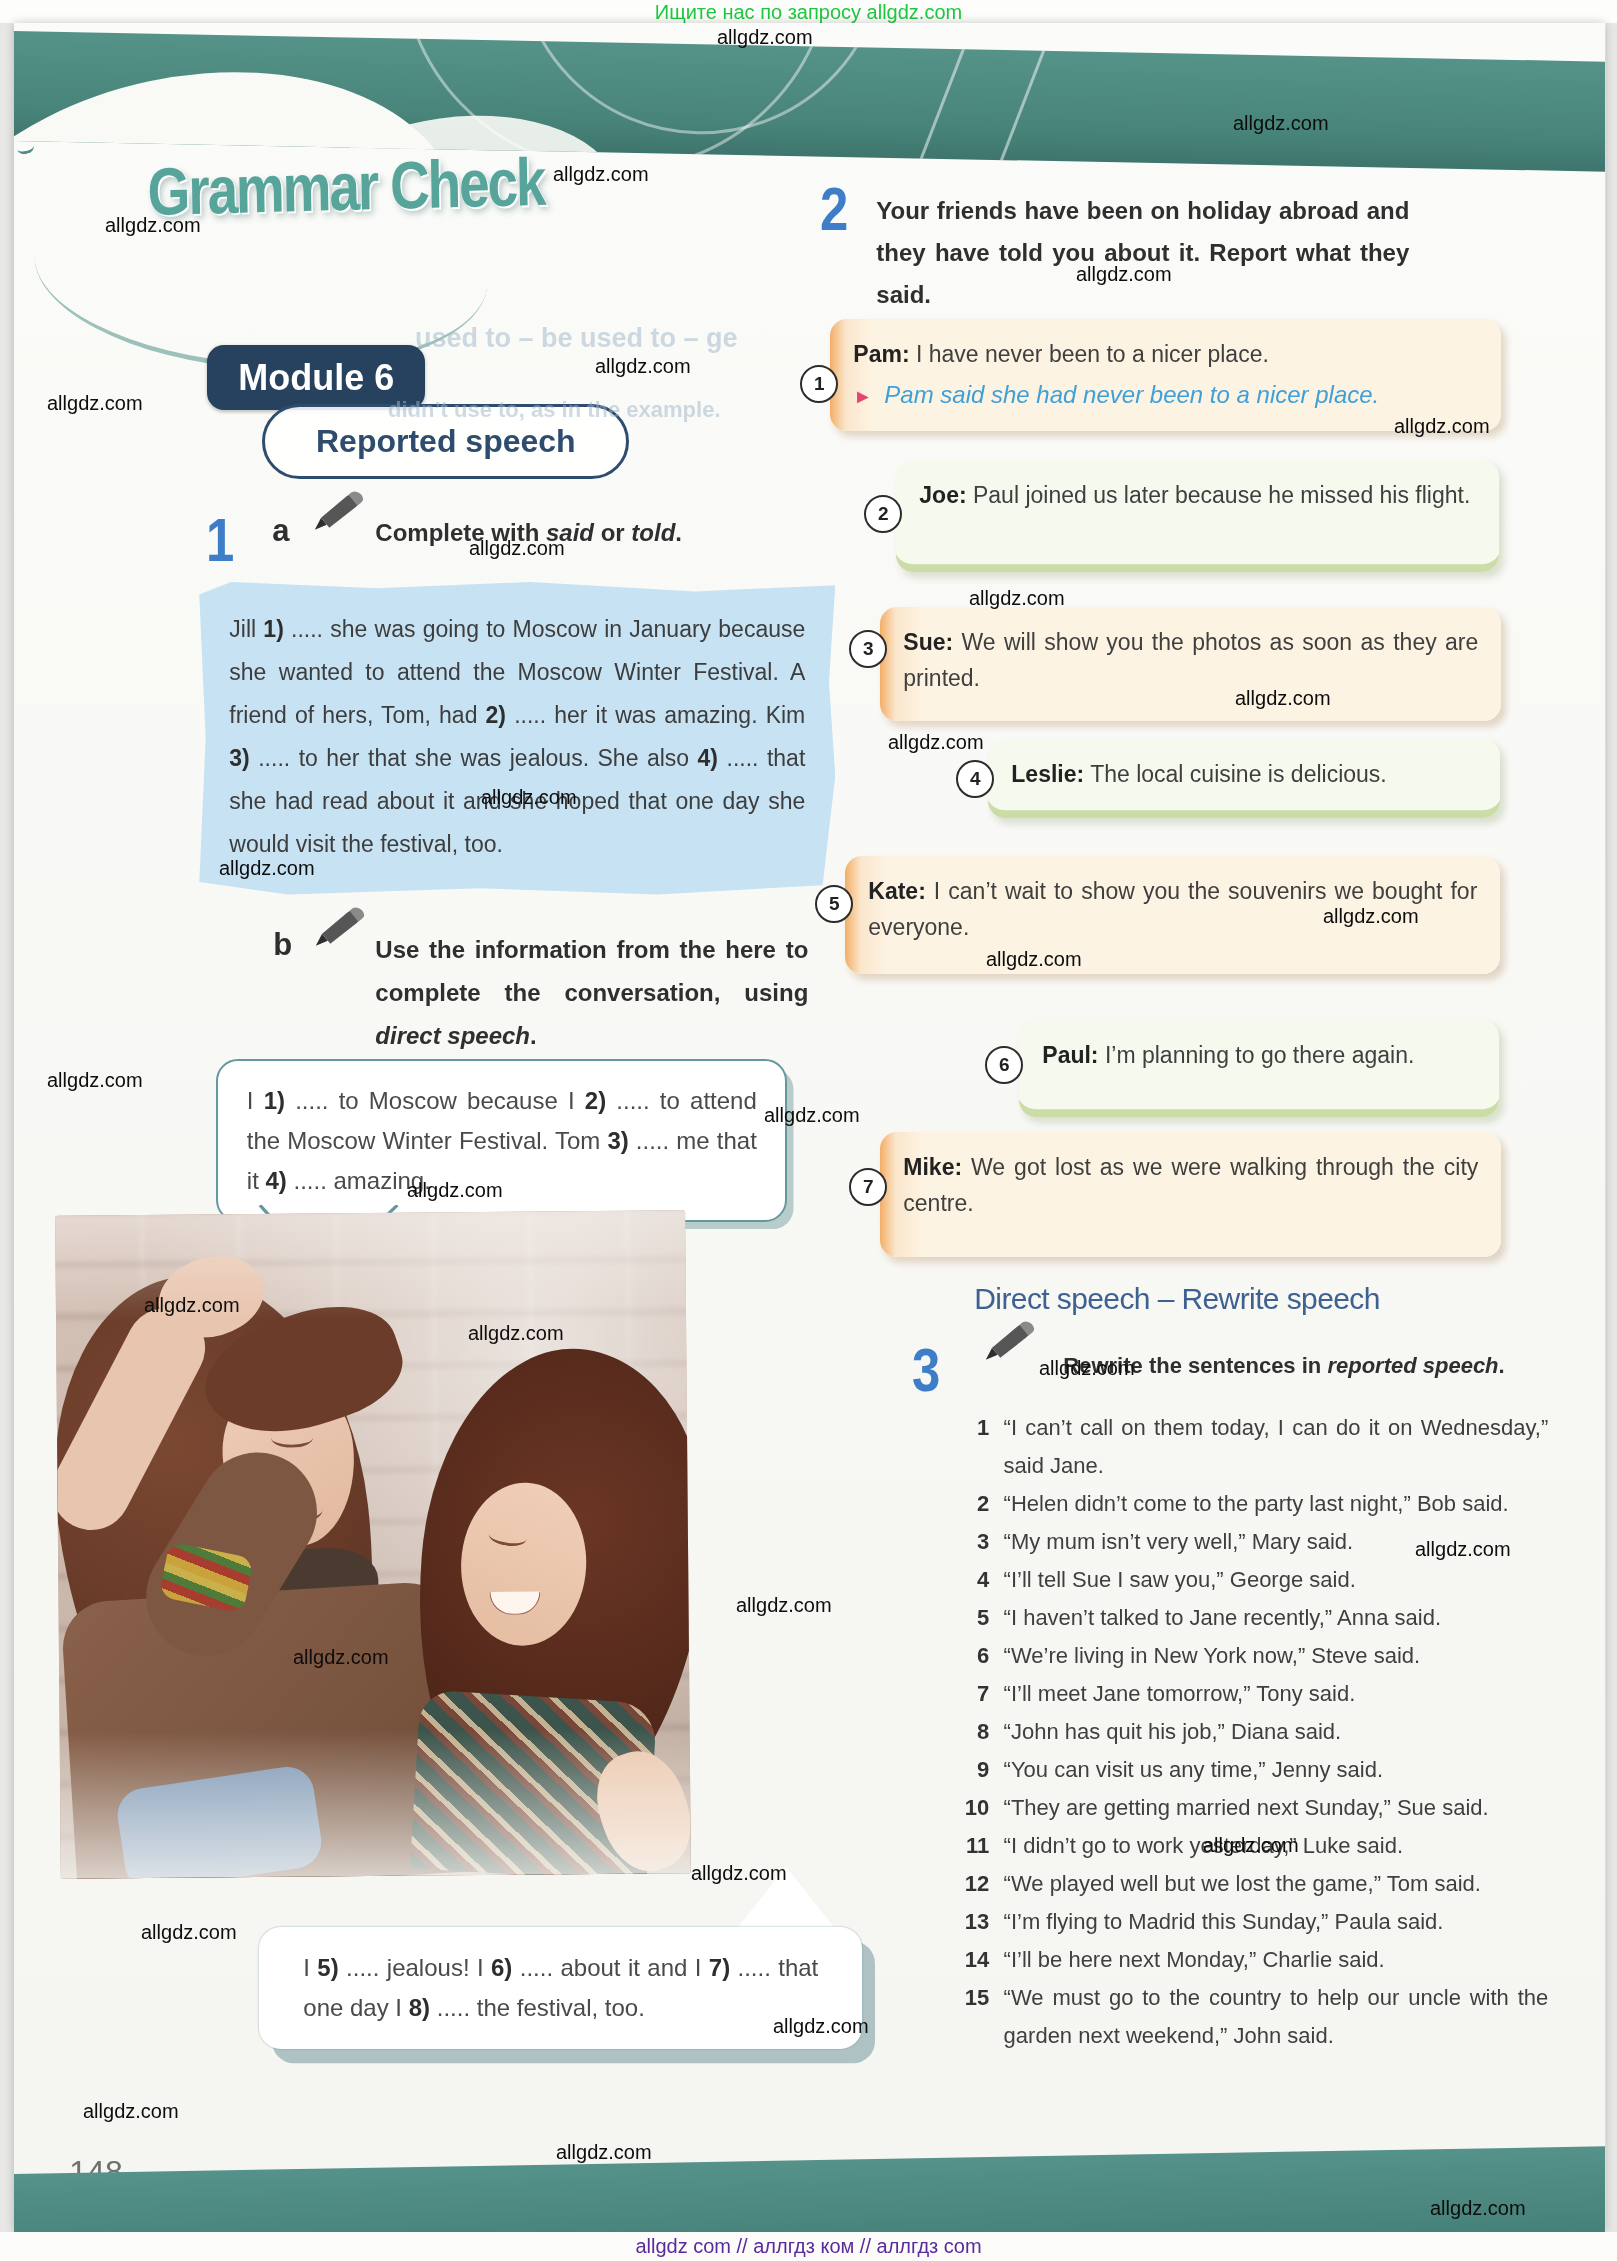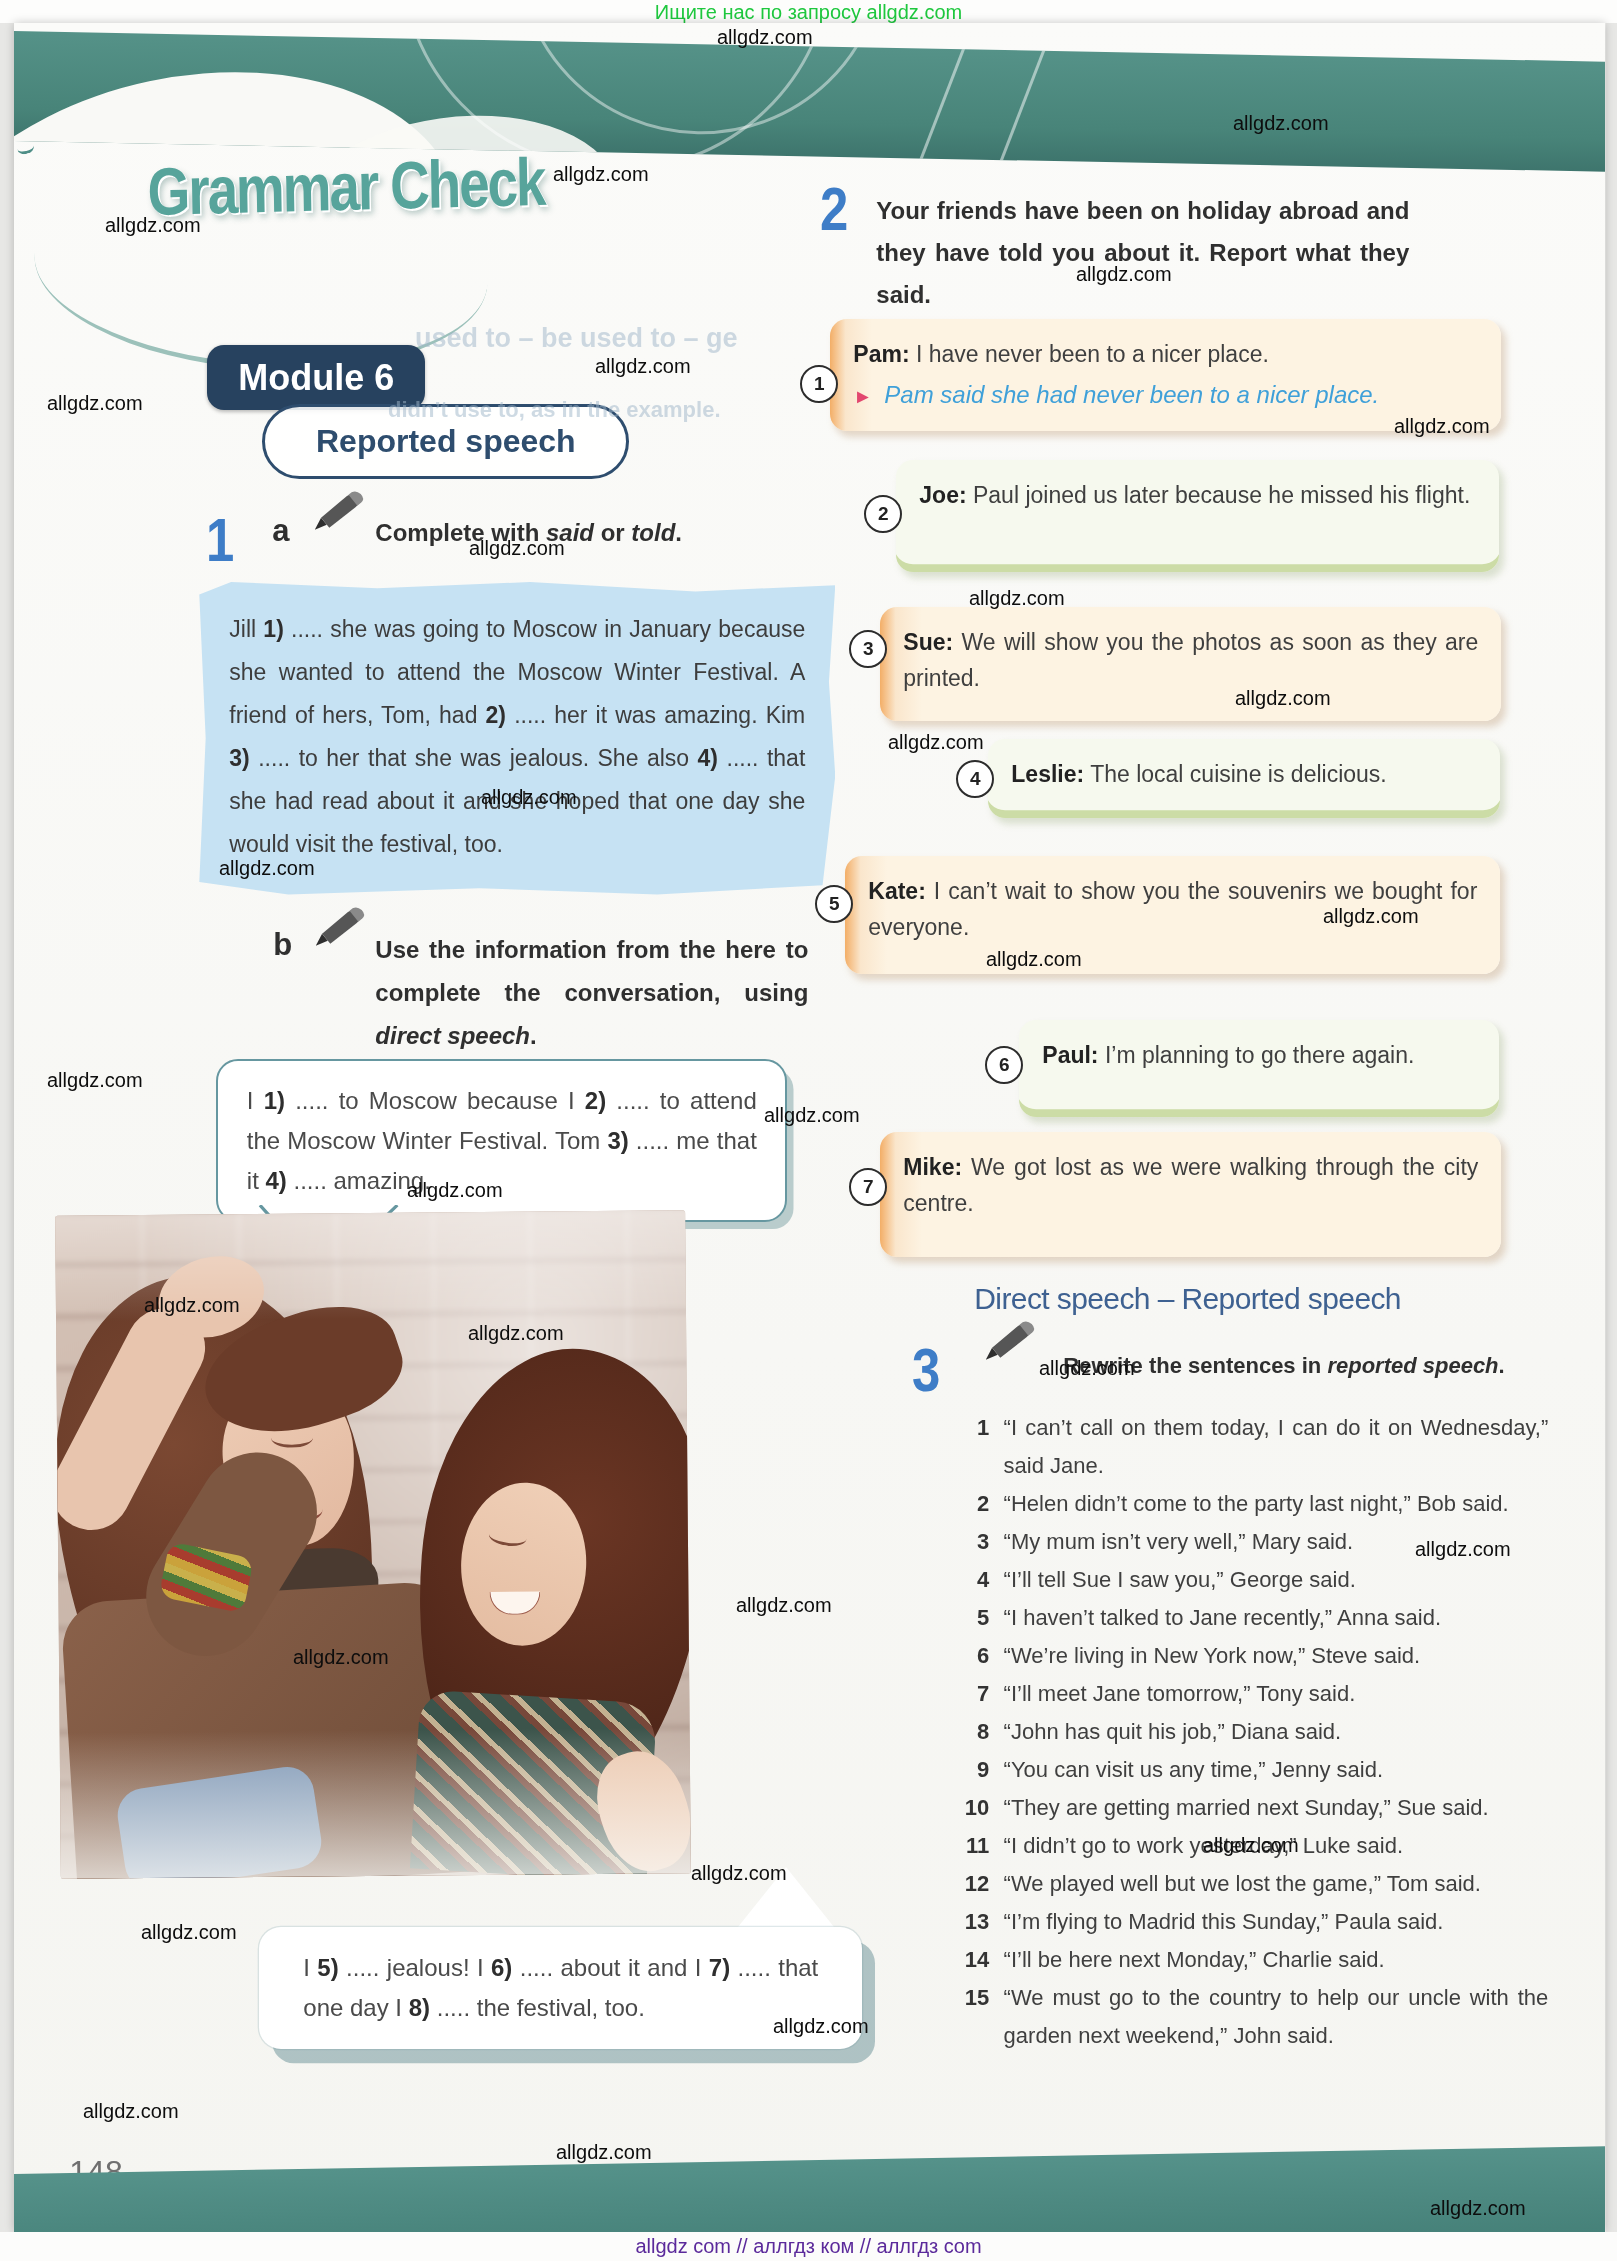--- a/index.html
+++ b/index.html
@@ -278,21 +278,21 @@
   <div class="cnum" style="left:971px;top:1023px;">6</div>
   <div class="card green" style="left:1005px;top:997px;width:480px;min-height:97px;">
     <b>Paul:</b><span> I’m planning to go there again.</span>
   </div>
 
   <div class="cnum" style="left:835px;top:1145px;">7</div>
   <div class="card orange" style="left:866px;top:1109px;width:621px;min-height:125px;">
     <b>Mike:</b><span> We got lost as we were walking through the city centre.</span>
   </div>
 
-  <div class="section-heading">Direct speech – Reported speech</div>
+  <div class="section-heading">Direct speech – Rewrite speech</div>
 
   <div class="exnum n3">3</div>
   <svg class="pen" style="left:968px;top:1296px;transform:rotate(6deg);" viewBox="0 0 76 66">
     <path d="M8 60 L15 42 L24 51 Z" fill="#2e2e2e"></path>
     <path d="M15 42 L48 8 Q54 2 61 9 Q68 16 62 22 L28 55 Z" fill="#565656"></path>
     <path d="M50 6 L64 20 L69 15 Q74 9 67 3 Q60 -2 54 2 Z" fill="#8a8a8a"></path>
   </svg>
   <div class="instr e3">
     <span>Rewrite the sentences in </span><span class="it">reported speech</span><span>.</span>
   </div>

